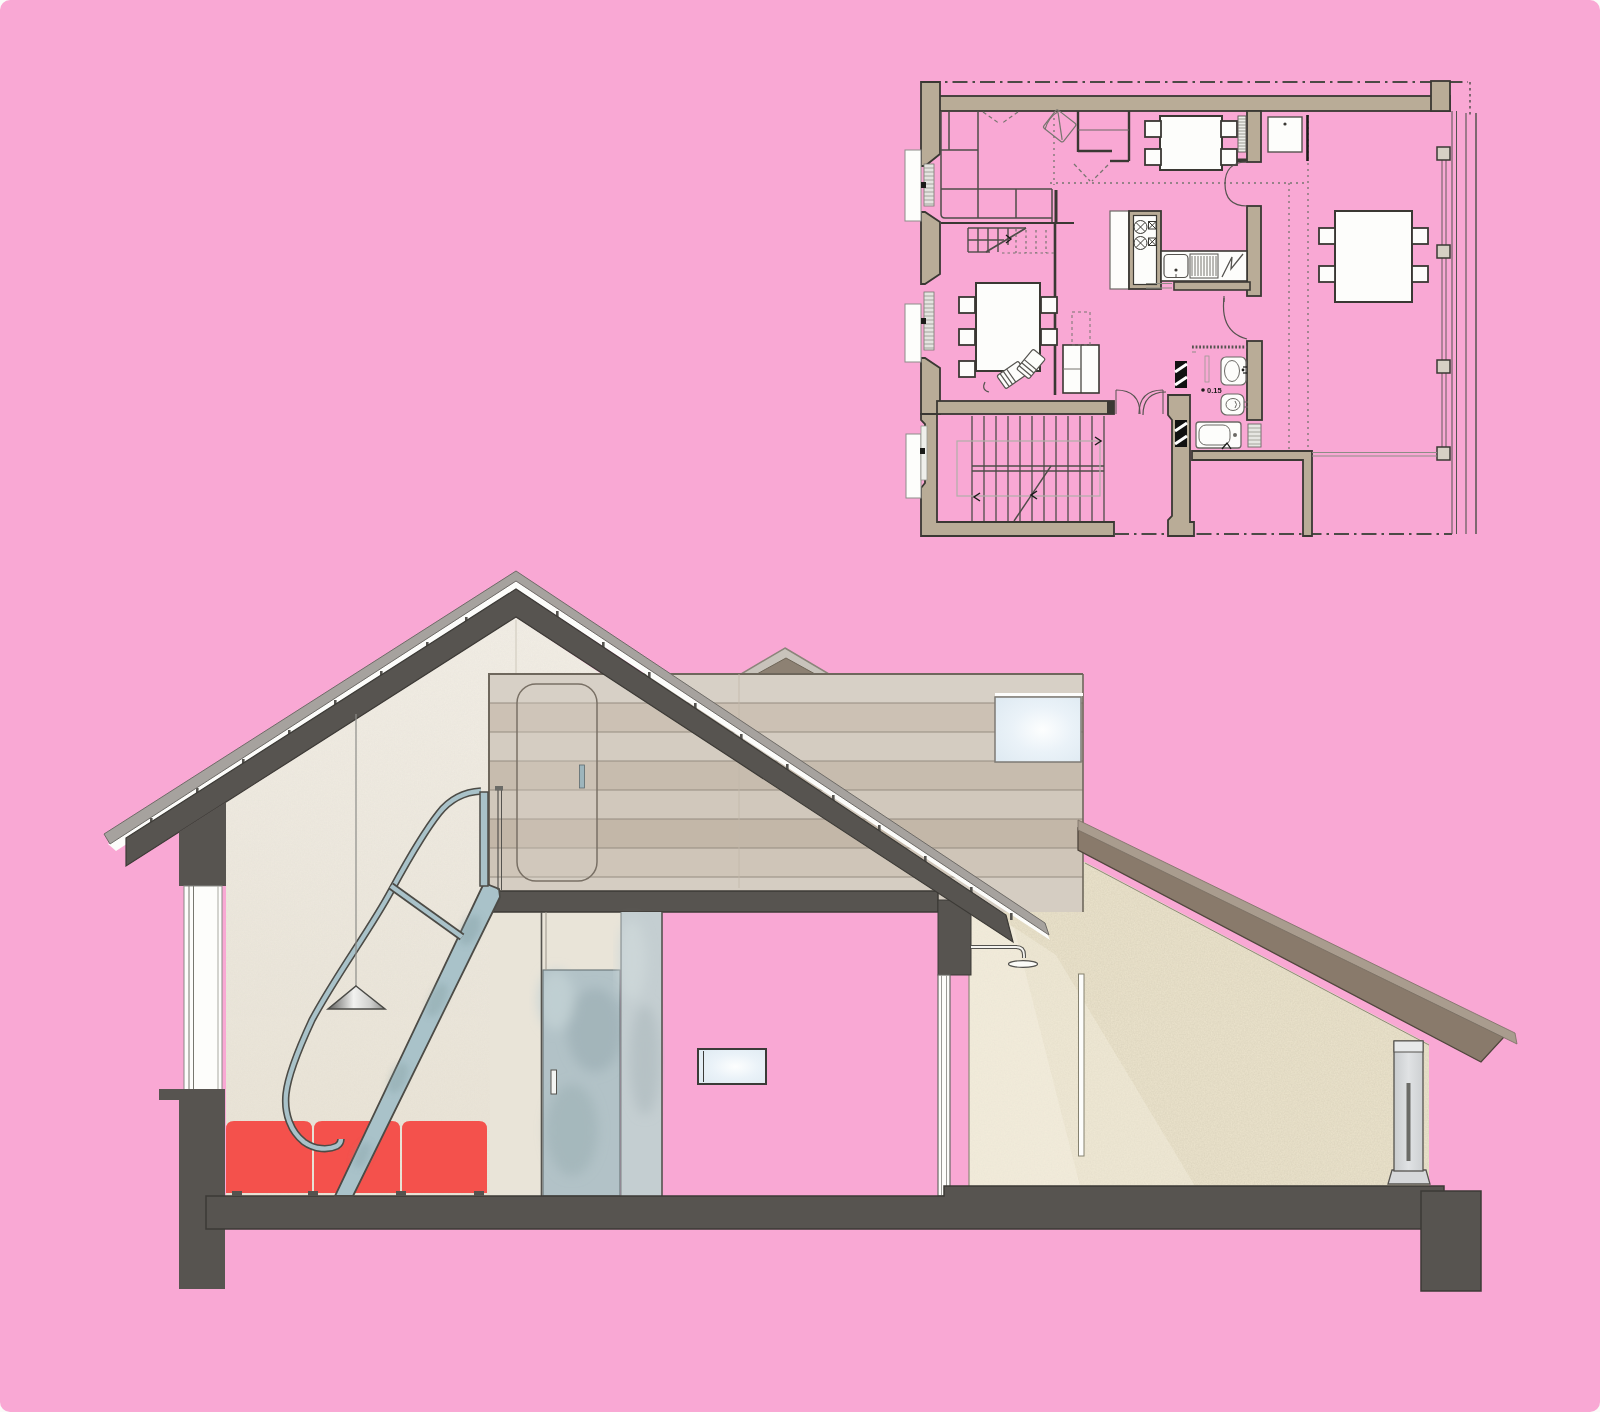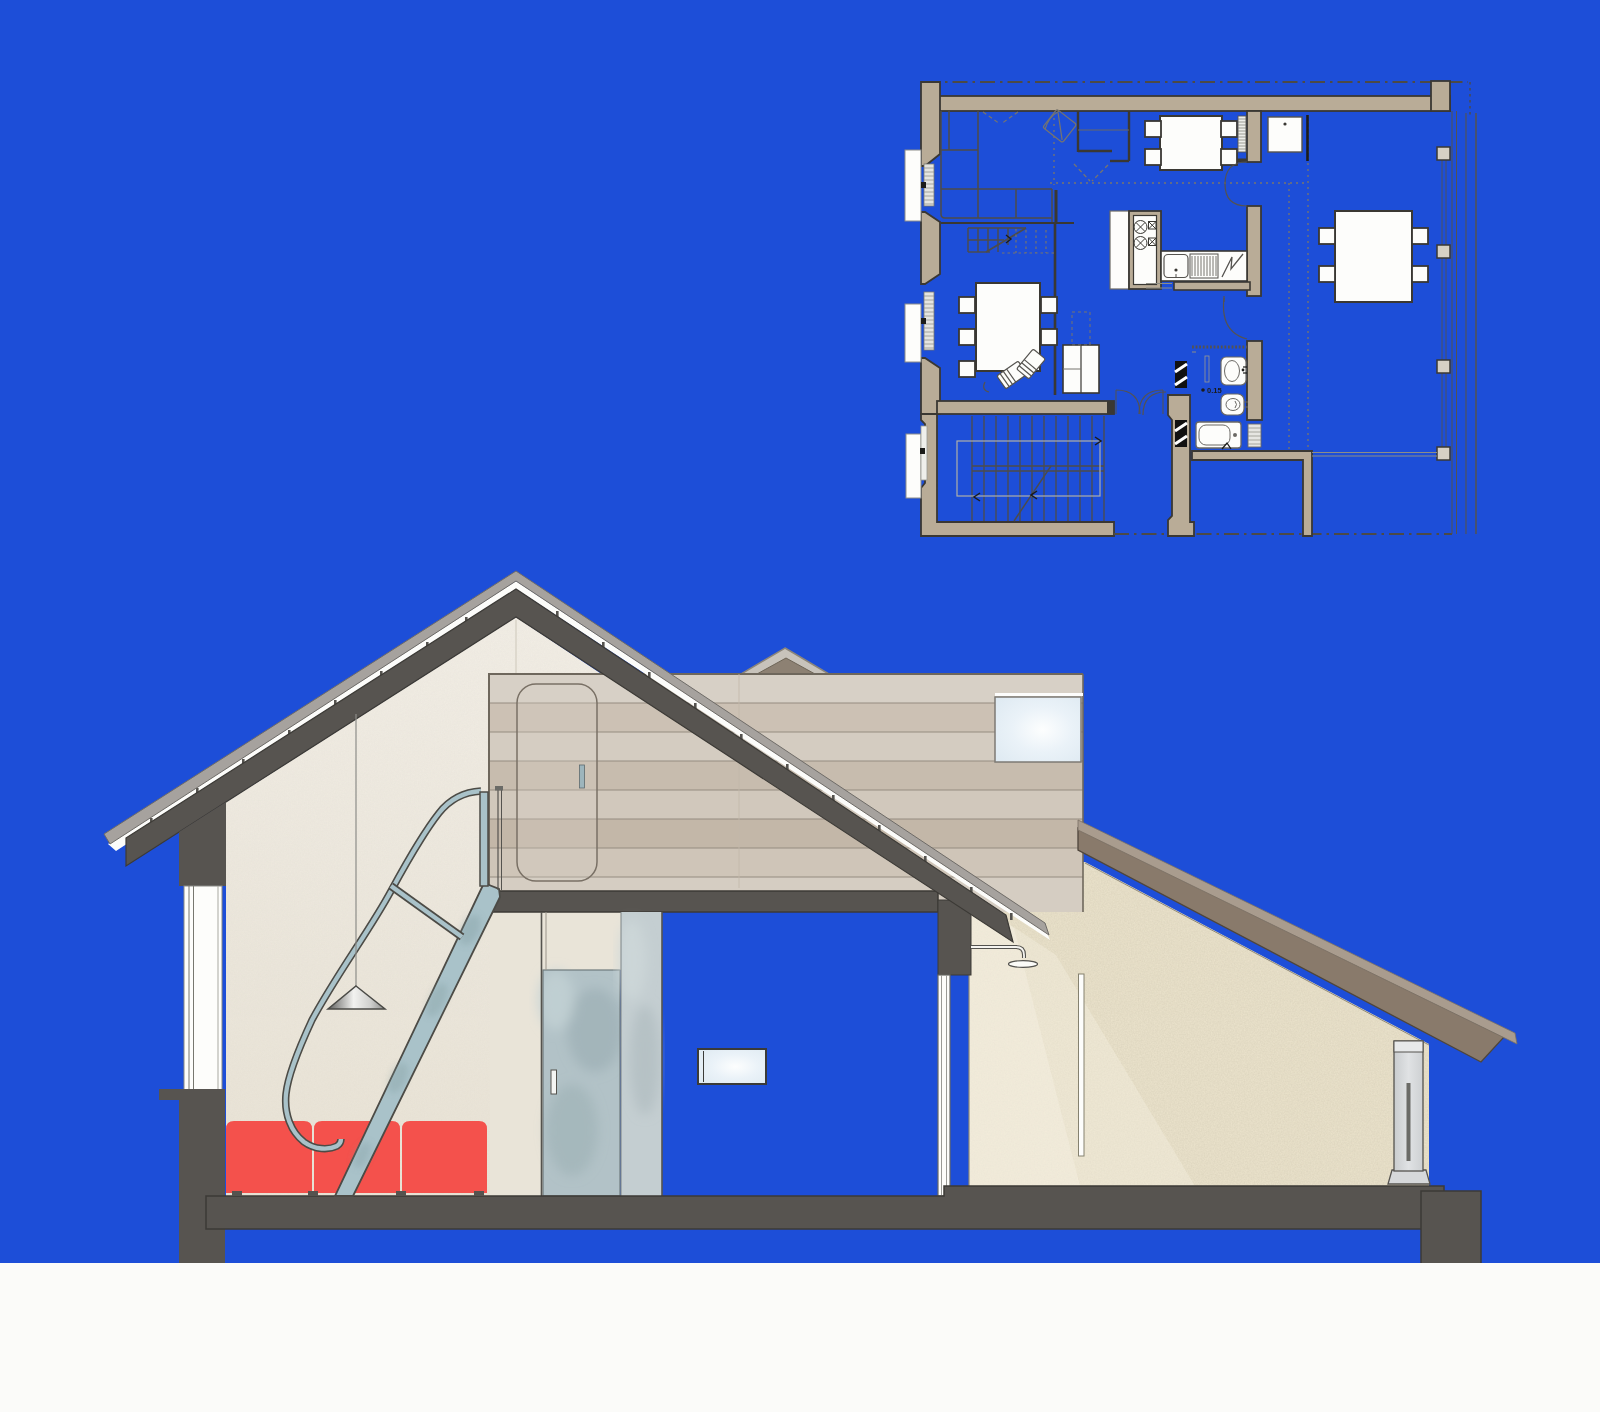--- a/index.html
+++ b/index.html
@@ -1,16 +1,16 @@
 <!DOCTYPE html>
 <html><head>
 <meta charset="utf-8">
 <style>
 html,body{margin:0;padding:0;background:#fbfbf9;font-family:"Liberation Sans",sans-serif;}
-#wrap{position:relative;width:1600px;height:1263px;background:#1d4ed8;overflow:hidden;}
+#wrap{position:relative;width:1600px;height:1412px;background:#f9a8d4;overflow:hidden;border-radius:10px;}
 svg{position:absolute;top:0;left:0;}
 </style>
 </head>
 <body>
 <div id="wrap">
 <svg width="1600" height="1412" viewBox="0 0 1600 1412">
 <defs>
 <linearGradient id="creamG" x1="0" y1="0" x2="0" y2="1">
 <stop offset="0" stop-color="#f2eee6"></stop>
           <stop offset="0.6" stop-color="#ece7dc"></stop>

